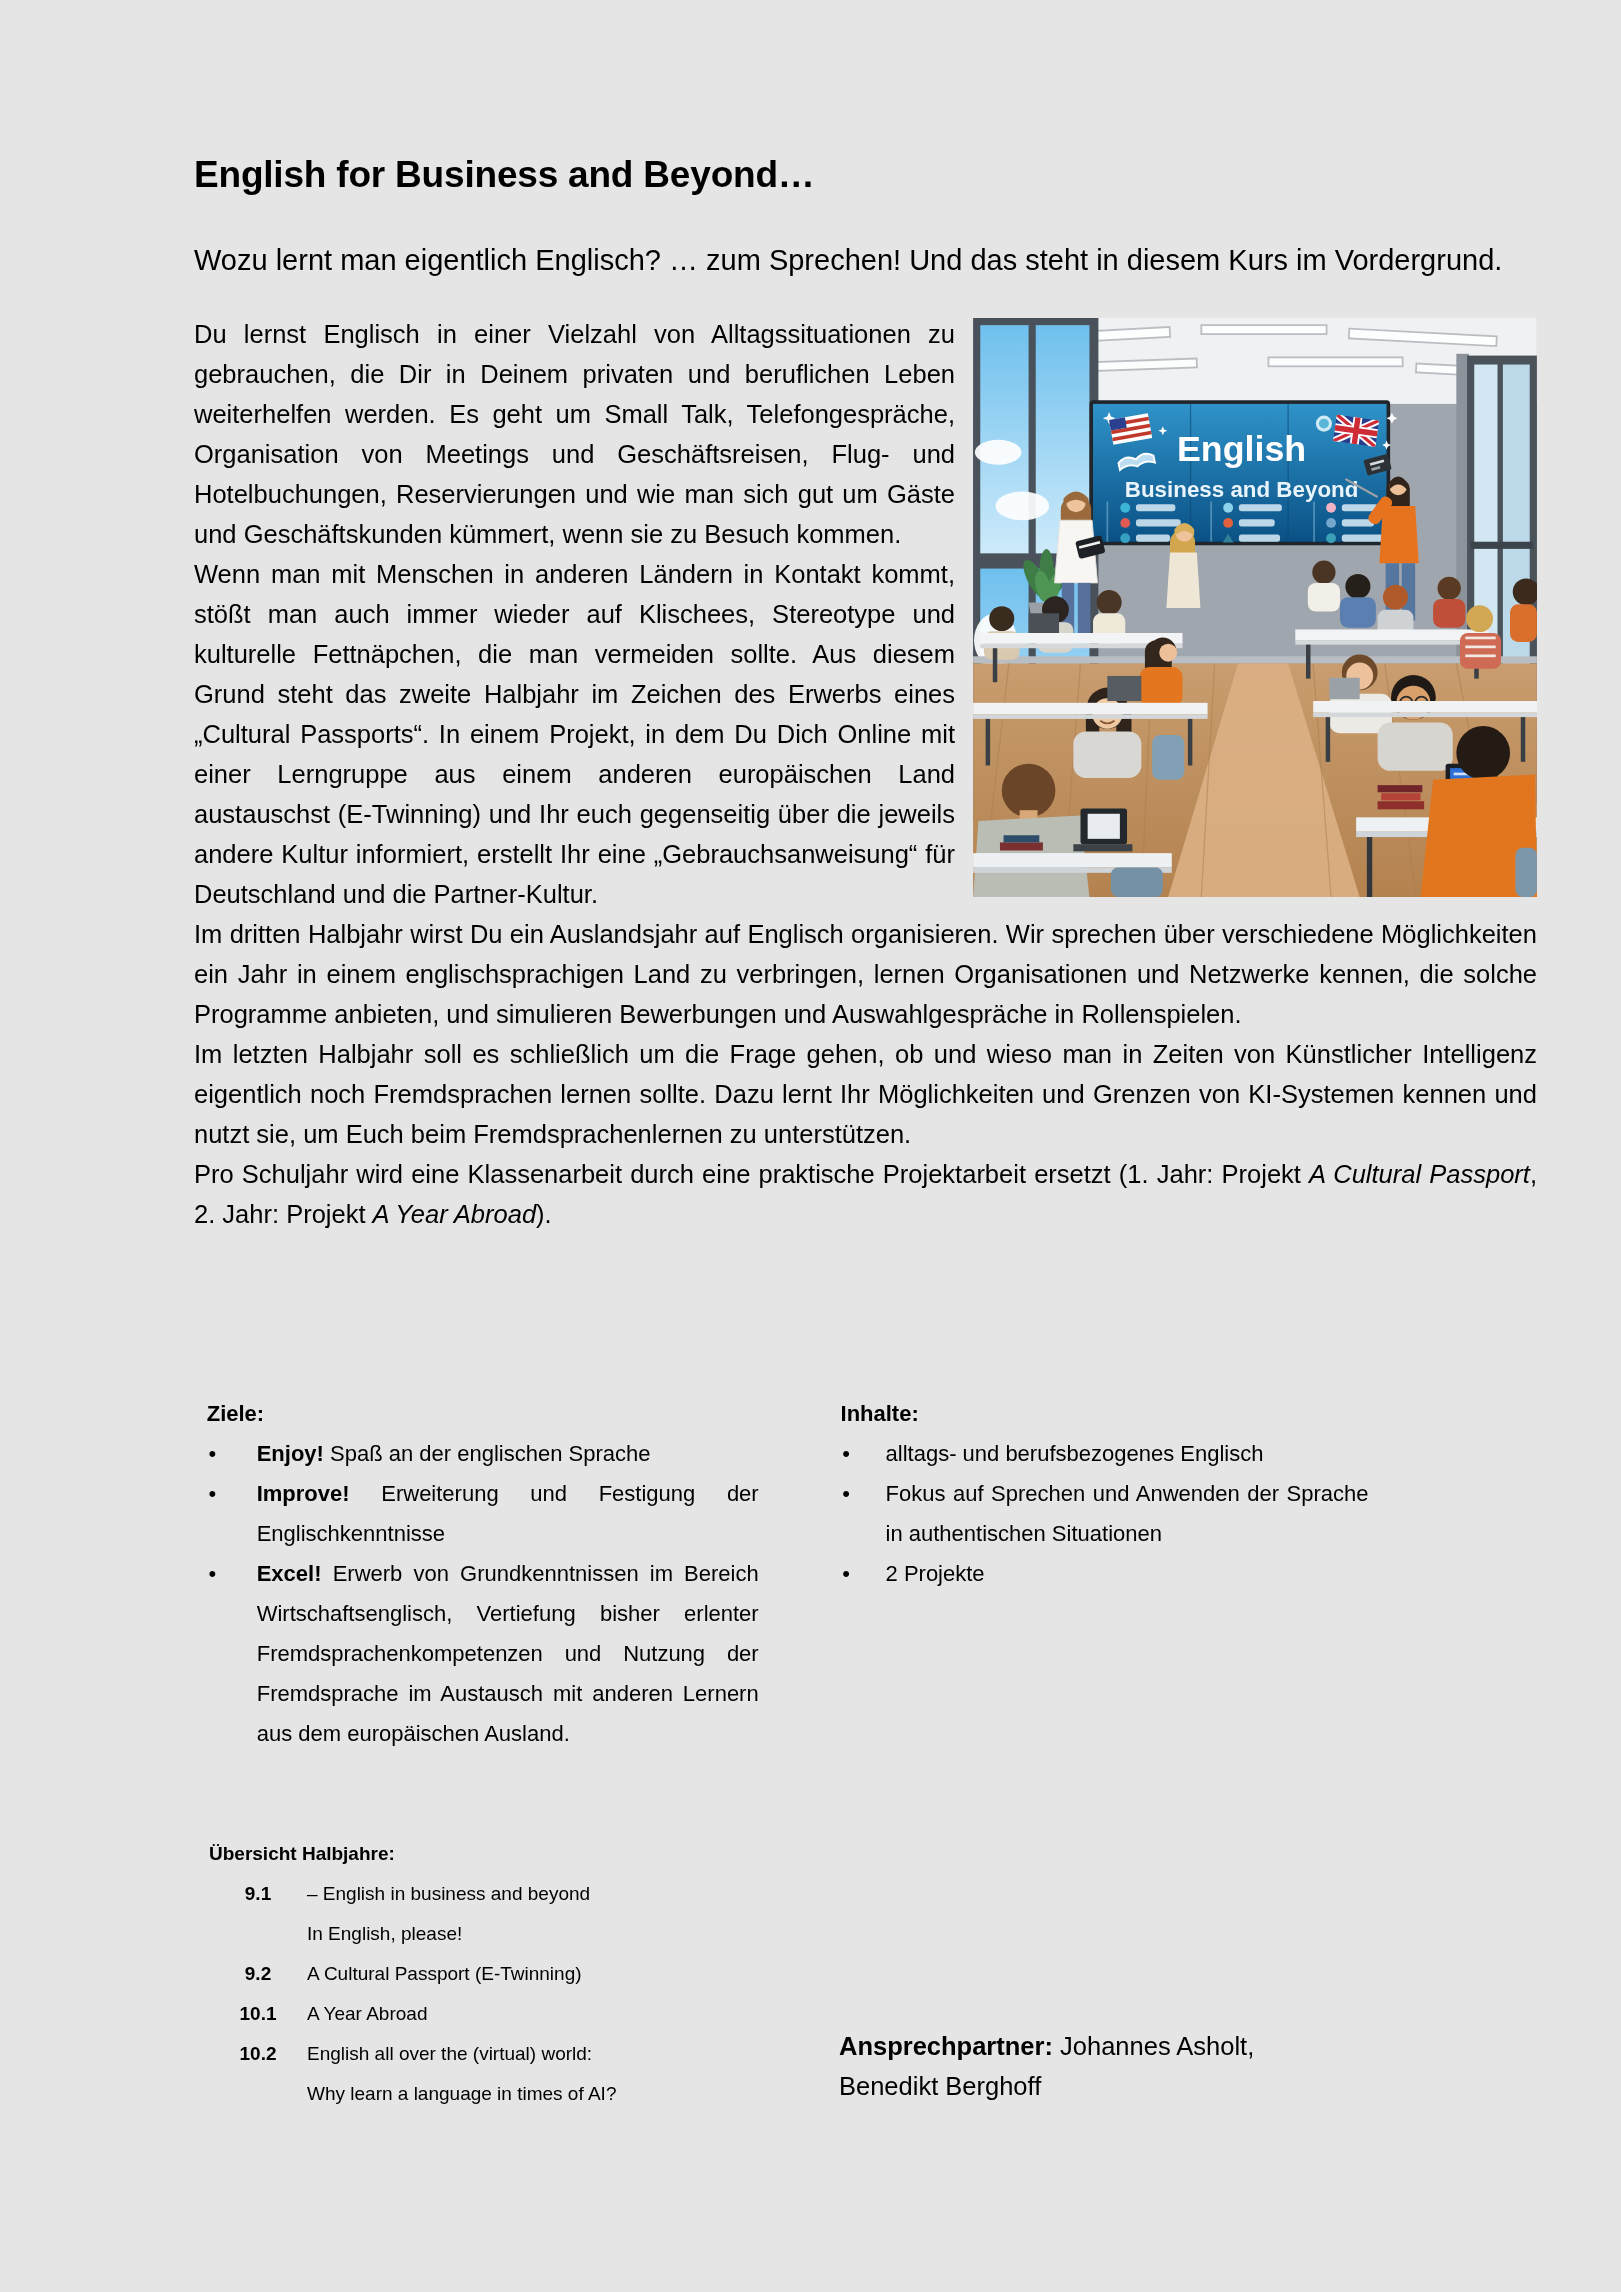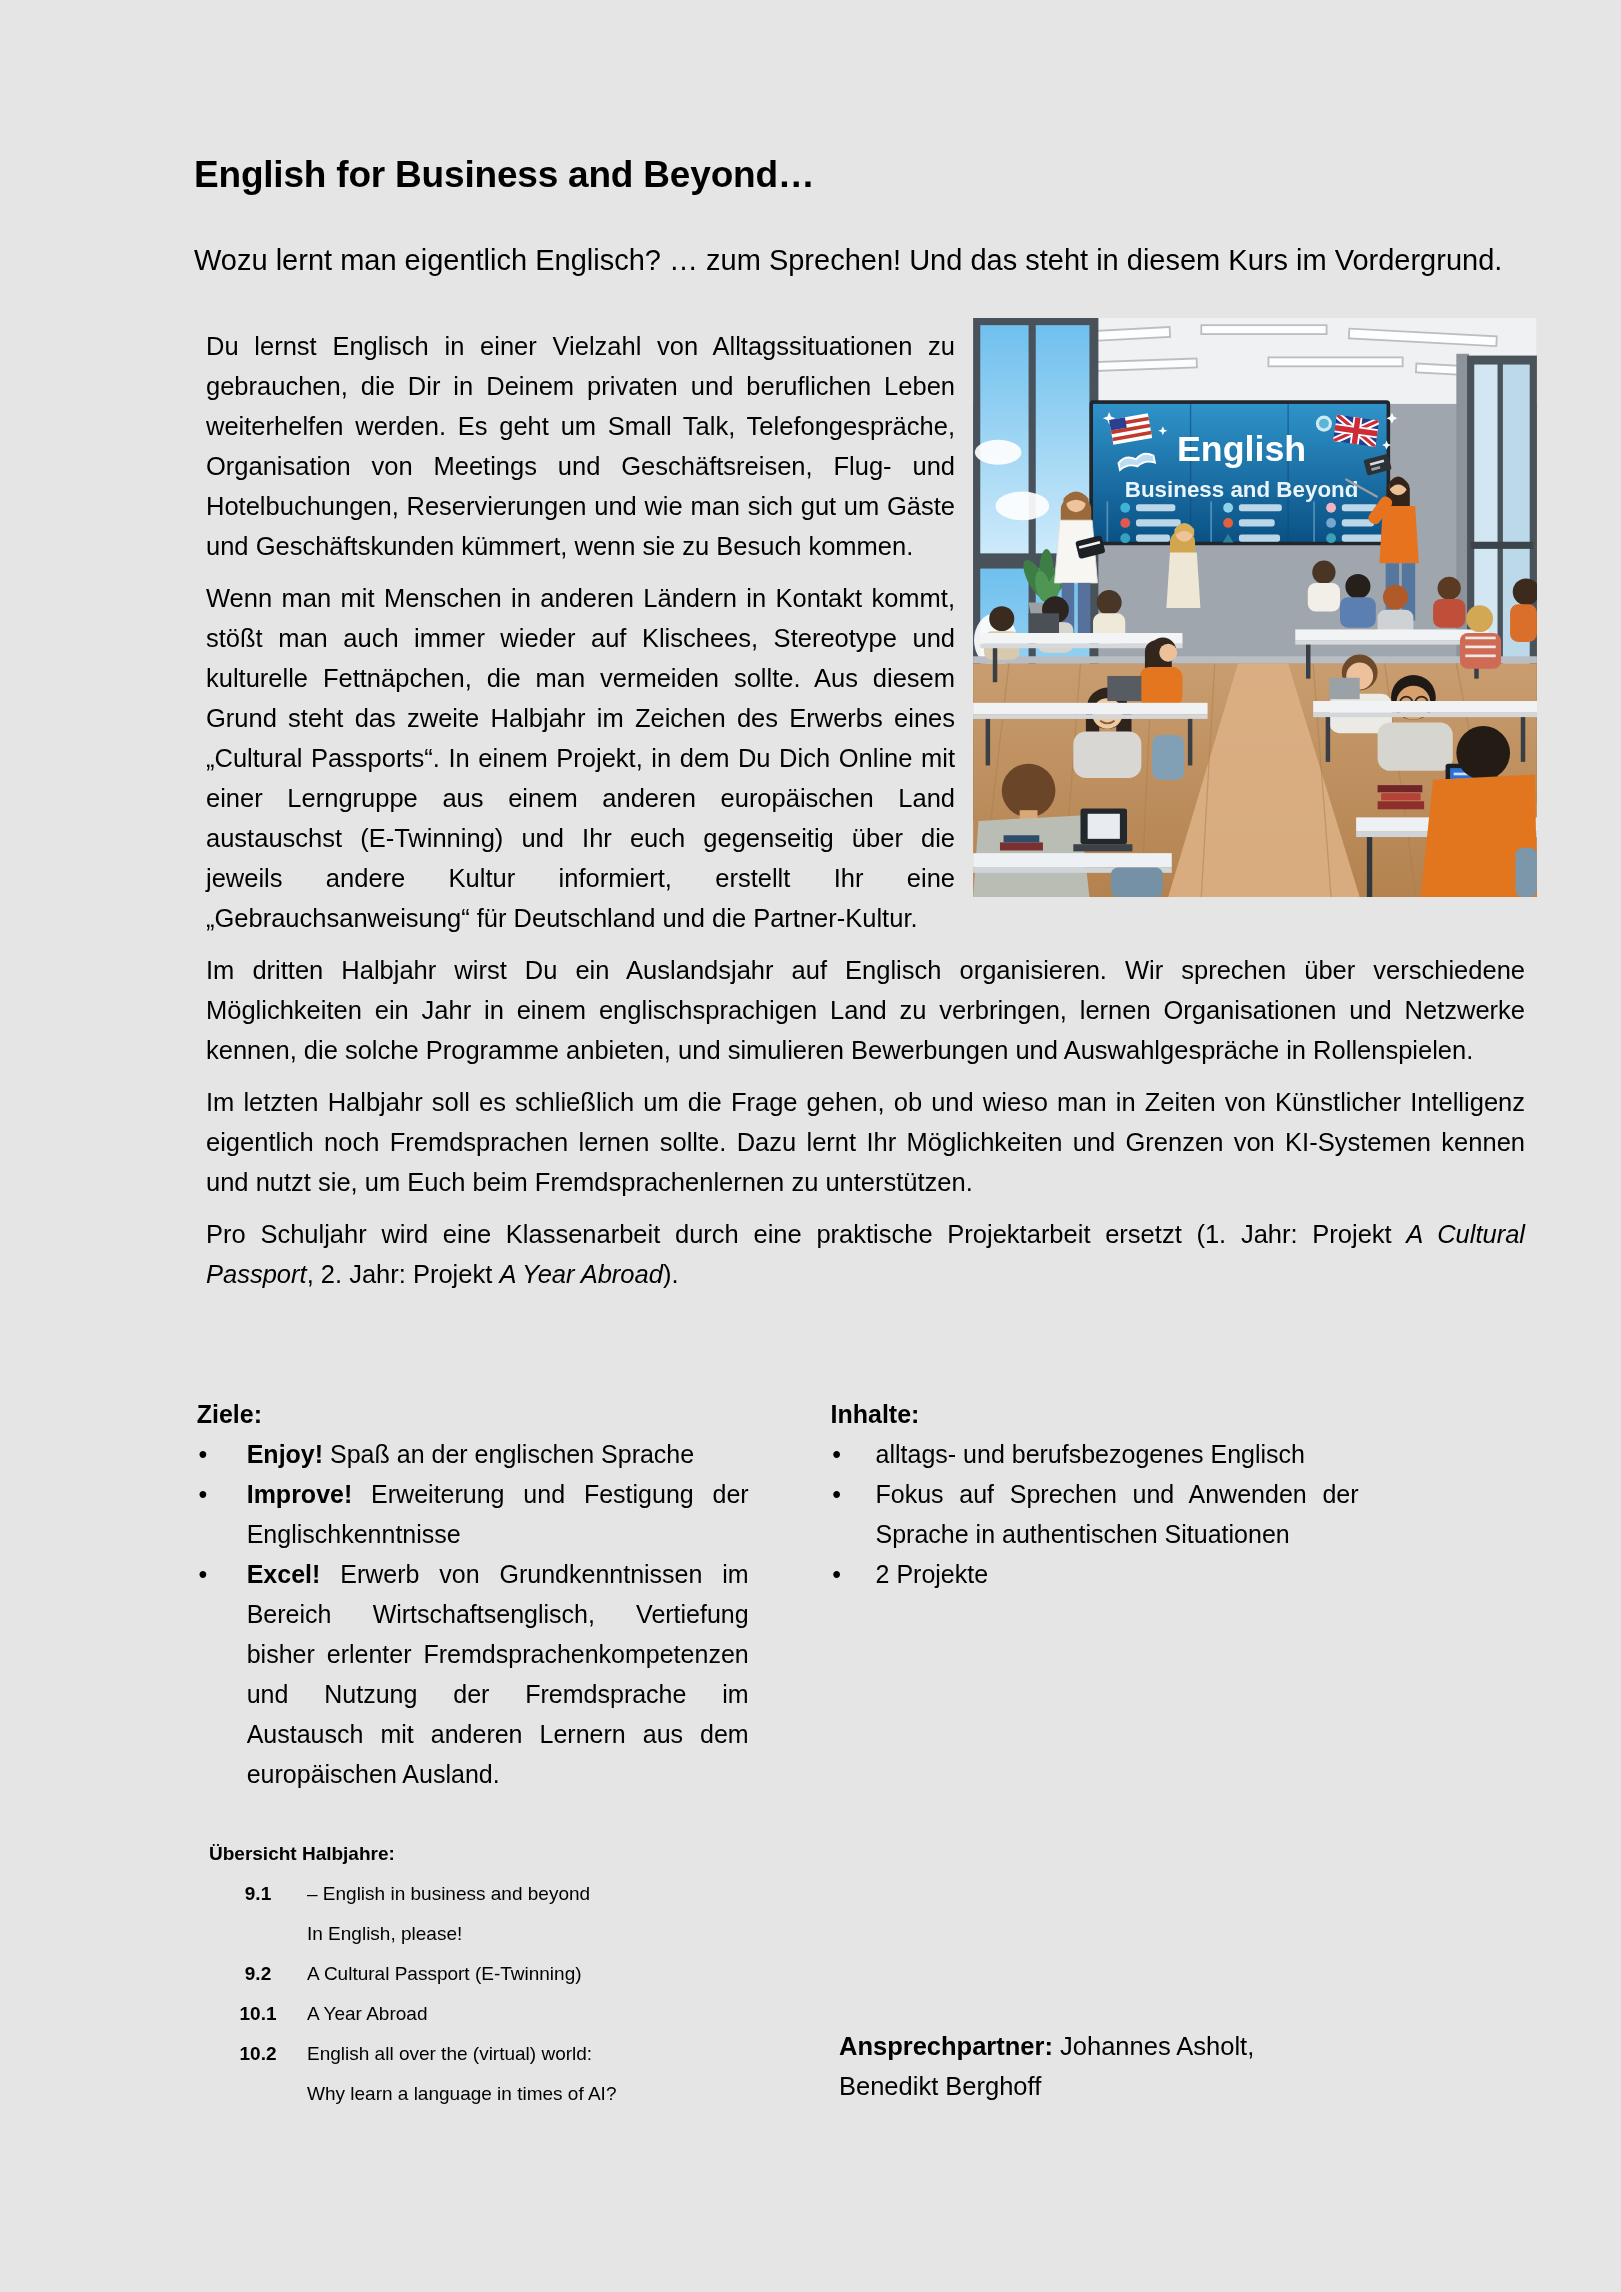--- a/index.html
+++ b/index.html
@@ -13,28 +13,28 @@
     font-size:37px;font-weight:bold;letter-spacing:-0.2px;
   }
   .doc-intro{
     position:absolute;left:194px;top:240px;width:1343px;
     font-size:29px;line-height:40px;
   }
   .doc-main{
     position:absolute;left:194px;top:314px;width:1343px;
     font-size:25.5px;line-height:40px;text-align:justify;
   }
-  .doc-main p{margin:12px;padding:0;}
+  .doc-main p{margin:0;padding:0;}
   .photo-wrap{
     float:right;width:564px;height:579px;margin:3.6px 0 10.7px 18px;
   }
   .photo-wrap svg{display:block;width:100%;height:100%;}
   .cols{
-    position:absolute;left:186px;top:1394px;width:1343px;display:flex;
-    font-size:25px;line-height:40px;justify-content:center;
+    position:absolute;left:196px;top:1394px;width:1343px;display:flex;
+    font-size:22px;line-height:40px;justify-content:center;
   }
   .col-ziele{width:645px;box-sizing:border-box;padding-left:10.7px;}
   .col-inhalte{width:699px;box-sizing:border-box;}
   .col-heading{font-weight:bold;}
   ul.blist{list-style:none;margin:0;padding:0;}
   .col-ziele ul.blist{width:552px;}
   .col-inhalte ul.blist{width:528px;}
   ul.blist li{position:relative;text-align:justify;}
   .col-ziele ul.blist li{padding-left:50px;}
   .col-inhalte ul.blist li{padding-left:45px;}

